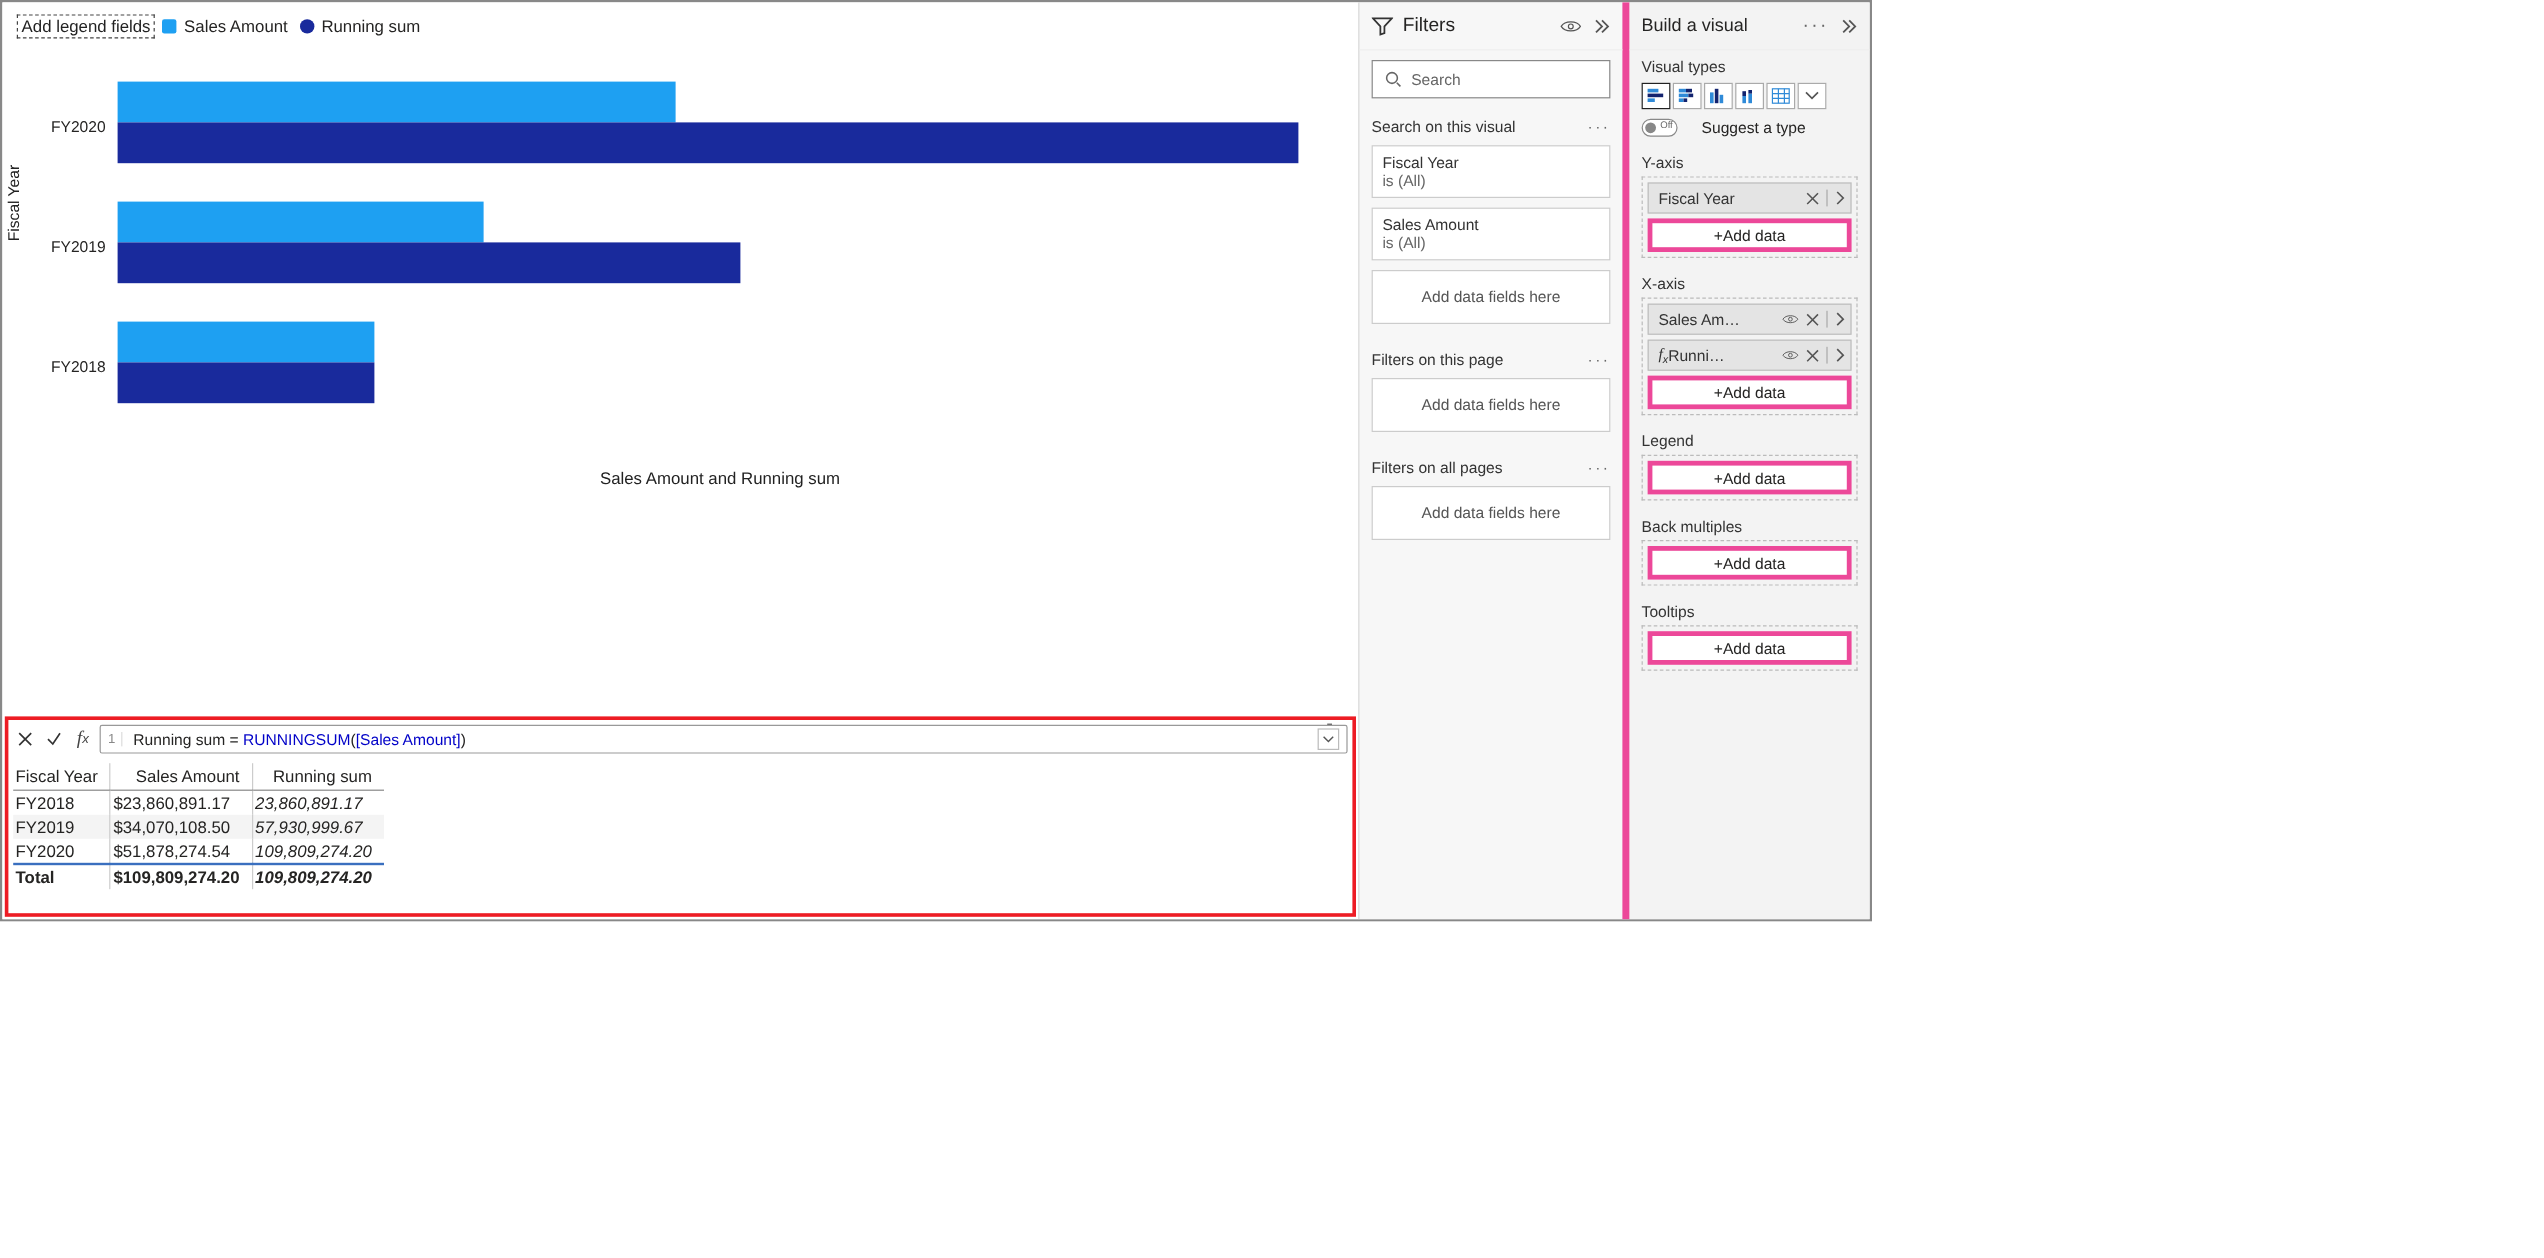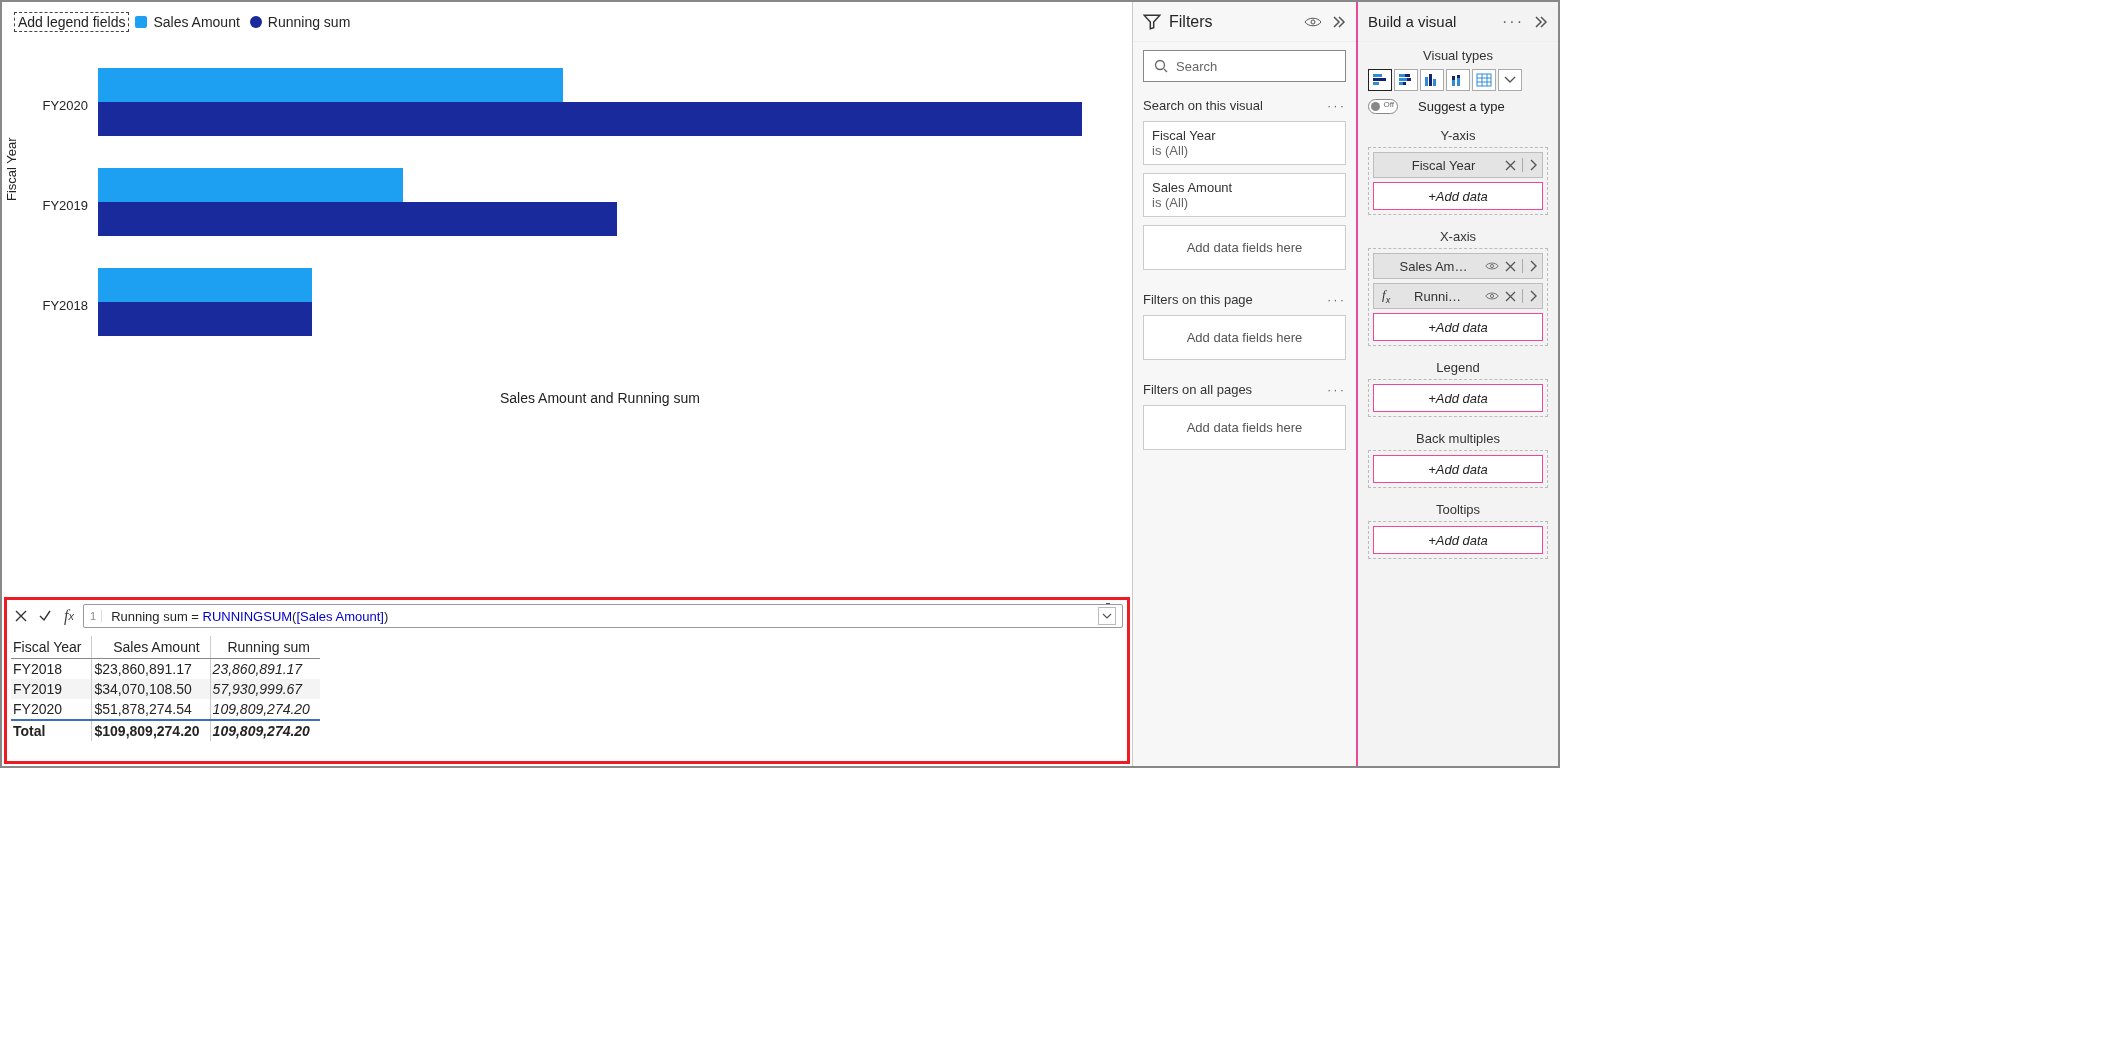--- a/index.html
+++ b/index.html
@@ -39,22 +39,22 @@
   table.data th:last-child { border-right:none; }
   table.data th.num { text-align:right;}
   table.data td { padding:2px 10px 2px 2px; border-right:1px solid #ccc; }
   table.data td:last-child { border-right:none;font-style:italic;}
   table.data td.num { }
   table.data tr.alt { background:#f4f4f4; }
   table.data tr.total td { font-weight:700; border-top:1px solid #888;}
   table.data tr.total { border-top: 2px solid #3a6fbf; }
 
   
-  .pane { width:225px; background:#f7f7f7; border-right:2px solid #ec4899; display:flex; flex-direction:column; font-size:13px;}
-  .pane:last-child { border-right:none;text-align:center;}
+  .pane { width:225px; background:#f7f7f7; border-right:6px solid #ec4899; display:flex; flex-direction:column; font-size:13px;}
+  .pane:last-child { border-right:none;}
   .pane-hdr { display:flex; align-items:center; gap:8px; height:40px; padding:0 10px; font-size:16px; font-weight:400; border-bottom:1px solid #eee;}
   .pane-hdr .spacer { flex:1;}
   .search { margin:8px 10px; background:#fff; border:1px solid #888; height:32px; display:flex; align-items:center; gap:8px; padding:0 10px; color:#666;}
   .sec-title { padding:8px 10px 4px; color:#333; display:flex; align-items:center; justify-content:space-between;}
   .card { background:#fff; border:1px solid #ccc; margin:4px 10px; padding:6px 8px; font-size:13px; color:#333;}
   .dropzone { background:#fff; border:1px solid #ccc; margin:4px 10px 14px; padding:14px 8px; text-align:center; color:#555;}
 
   
   .buildpane { width:200px; background:#f3f3f3; display:flex; flex-direction:column;}
   .visual-types { display:flex; gap:2px; padding:4px 10px; align-items:center;}
@@ -63,21 +63,21 @@
   .toggle-row { display:flex; align-items:center; gap:20px; padding:4px 10px 8px;}
   .toggle { width:30px; height:15px; border:1px solid #888; border-radius:8px; position:relative; background:#fff;}
   .toggle::after { content:"Off"; position:absolute; right:3px; top:0px; font-size:8px; color:#666;}
   .toggle .knob { width:9px; height:9px; border-radius:50%; background:#888; position:absolute; left:2px; top:2px;}
   .well-label { padding:6px 10px 2px; font-size:13px; color:#333;}
   .well-group { border:1px dashed #bbb; margin:2px 10px 8px; padding:4px; display:flex; flex-direction:column; gap:4px;}
   .pill { background:#e4e4e4; border:1px solid #bdbdbd; height:26px; display:flex; align-items:center; padding:0 4px 0 8px; font-size:13px; color:#333;}
   .pill .pname { flex:1; white-space:nowrap; overflow:hidden; text-overflow:ellipsis;}
   .pill .pact { display:flex; align-items:center; gap:6px; color:#555;}
   .pill .sep { width:1px; height:14px; background:#aaa;}
-  .addbtn { background:#fff; border:1px solid #ec4899; height:28px; display:flex; align-items:center; justify-content:center; font-size:13px; cursor:pointer;font-style:italic;}
+  .addbtn { background:#fff; border:4px solid #ec4899; height:28px; display:flex; align-items:center; justify-content:center; font-size:13px; cursor:pointer;}
   .ico { display:inline-flex; }
   .clustered-bar-sel{ border: 1.5px solid #222 !important; }
 </style>
 </head>
 <body>
 
 <div class="app">
 
   <div class="main">
 

